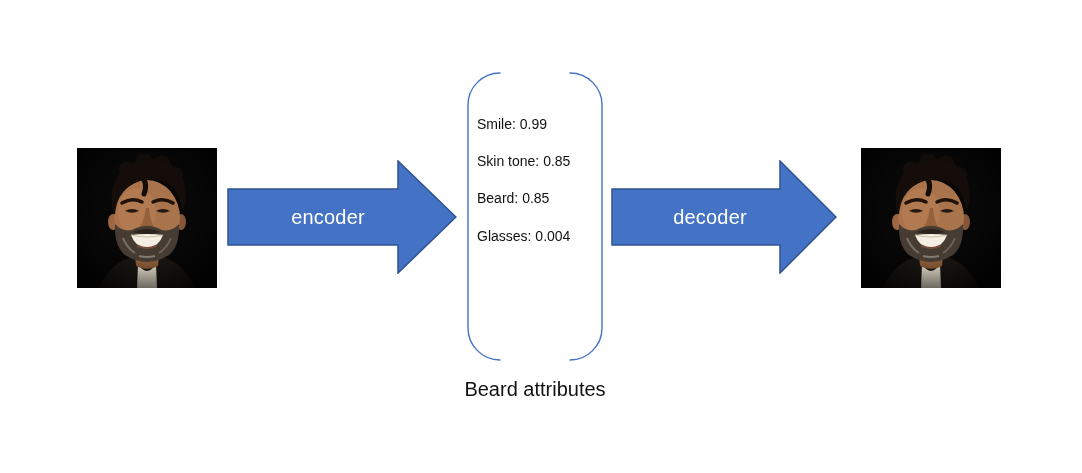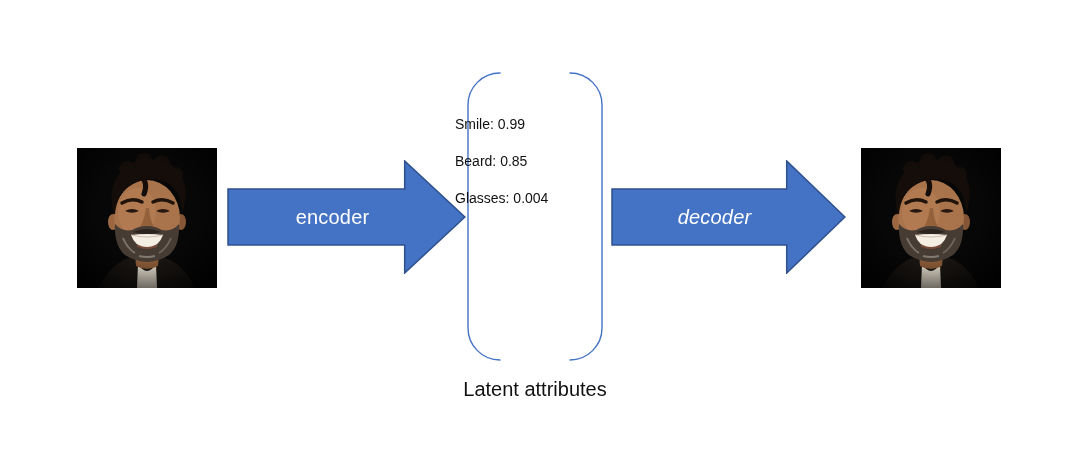--- a/index.html
+++ b/index.html
@@ -3,32 +3,32 @@
 <meta charset="utf-8">
 <style>
   html,body{margin:0;padding:0;background:#fff;}
   .stage{
     position:relative;width:1082px;height:473px;background:var(--background,#fff);
     font-family:"Liberation Sans",sans-serif;overflow:hidden;
   }
   .photo{position:absolute;width:140px;height:140px;display:block;}
   .photo.left{left:77px;top:148px;}
   .photo.right{left:861px;top:148px;}
-  .arrow{position:absolute;width:230px;height:114px;padding-left:9px;}
+  .arrow{position:absolute;width:230px;height:114px;}
   .arrow.encoder{left:227px;top:160px;}
-  .arrow.decoder{left:611px;top:160px;width:226px;font-style:italic;}
+  .arrow.decoder{left:611px;top:160px;width:226px;}
   .arrow svg{position:absolute;inset:0;width:100%;height:100%;}
   .arrow polygon{fill:var(--arrow_fill,#4472C4);stroke:var(--arrow_border,#2F528F);stroke-width:1.5;}
   .arrow-label{
     position:absolute;inset:0;display:flex;align-items:center;justify-content:center;
     padding-right:28px;color:var(--arrow_text,#fff);font-size:20px;letter-spacing:.2px;
   }
   .bracket{position:absolute;left:461px;top:67px;width:148px;height:300px;}
   .bracket path{fill:none;stroke:var(--bracket_stroke,#4472C4);stroke-width:1.4;stroke-linecap:round;}
-  .latent-list{position:absolute;left:455px;top:105px;}
+  .latent-list{position:absolute;left:477px;top:105px;}
   .latent-item{
     height:37.3px;display:flex;align-items:center;
     font-size:14px;color:var(--text,#111);white-space:nowrap;
   }
   .latent-caption{
     position:absolute;left:535px;top:378px;transform:translateX(-50%);
     font-size:20px;color:var(--text,#111);white-space:nowrap;
   }
   .defs-holder{position:absolute;width:0;height:0;overflow:hidden;}
 </style>
@@ -87,25 +87,26 @@
     <div class="arrow-label">encoder</div>
   </div>
 
   <svg class="bracket" viewBox="0 0 148 300">
     <path d="M 39 6 A 32 32 0 0 0 7 38 L 7 261 A 32 32 0 0 0 39 293"></path>
     <path d="M 109 6 A 32 32 0 0 1 141 38 L 141 261 A 32 32 0 0 1 109 293"></path>
   </svg>
 
   <div class="latent-list">
     <div class="latent-item">Smile: 0.99</div>
+    <div class="latent-item">Skin tone: 0.85</div>
     <div class="latent-item">Beard: 0.85</div>
     <div class="latent-item">Glasses: 0.004</div>
   </div>
 
-  <div class="latent-caption">Latent attributes</div>
+  <div class="latent-caption">Beard attributes</div>
 
   <div class="arrow decoder">
     <svg viewBox="0 0 226 114" preserveAspectRatio="none">
       <polygon points="1,29 169,29 169,1 225,57 169,113 169,85 1,85"></polygon>
     </svg>
     <div class="arrow-label">decoder</div>
   </div>
 
   <svg class="photo right" viewBox="0 0 140 140">
     <use href="#face" xlink:href="#face"></use>

